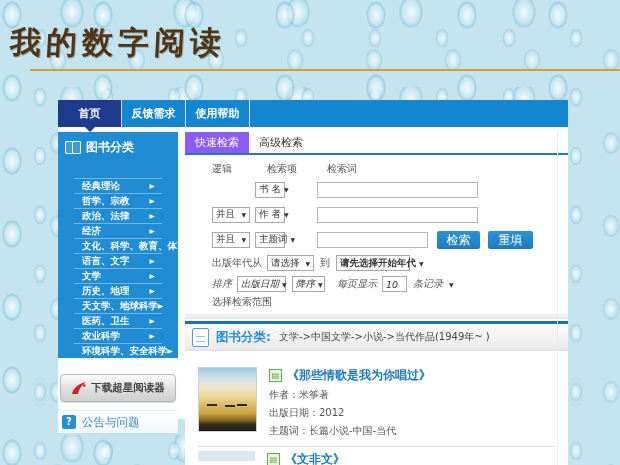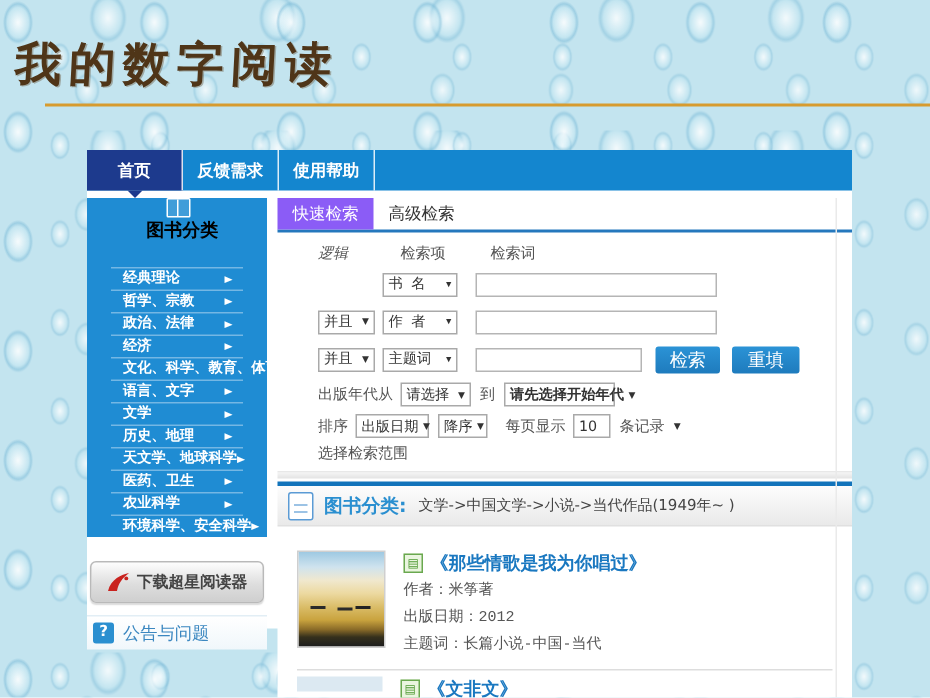--- a/index.html
+++ b/index.html
@@ -32,21 +32,21 @@
     border-right:1px solid rgba(255,255,255,.85);cursor:pointer;position:relative;}
   .nav-tab.active{background:#1d3a8d;}
   .nav-tab.active::after{content:"";position:absolute;left:50%;bottom:-5px;margin-left:-5px;
     border-left:5px solid transparent;border-right:5px solid transparent;border-top:5px solid #1d3a8d;}
 
   .panel-body{display:flex;margin-top:5px;}
 
   
   .sidebar{width:120px;flex:none;}
   .side-blue{background:#1f8cd3;}
-  .side-head{height:30px;display:flex;align-items:center;padding-left:7px;color:#000000;font-size:12px;font-weight:bold;flex-direction:column;}
+  .side-head{height:30px;display:flex;align-items:center;padding-left:7px;color:#ffffff;font-size:12px;font-weight:bold;}
   .book-ico{width:14px;height:11px;margin-right:5px;border:1px solid #fff;border-radius:1px;position:relative;background:rgba(255,255,255,.15);}
   .book-ico::after{content:"";position:absolute;left:6px;top:0;bottom:0;width:1px;background:#fff;}
   .cat-list{list-style:none;margin:16px;padding:0;}
   .cat-item{height:14px;line-height:14px;display:flex;align-items:center;justify-content:space-between;
     padding:0 7px 0 8px;color:#fff;font-size:9.5px;font-weight:bold;border-top:1px solid rgba(255,255,255,.38);cursor:pointer;white-space:nowrap;}
   .cat-item .tri{font-size:7px;color:#fff;transform:scaleY(.85);}
   .dl-btn{margin:7px 2px 0 2px;height:26px;border:1px solid #b9b9b9;border-radius:4px;
     background:linear-gradient(180deg,#fdfdfd,#dedede 55%,#cfcfcf);display:flex;align-items:center;justify-content:center;
     font-size:10.5px;font-weight:bold;color:#444;cursor:pointer;box-shadow:0 1px 1px rgba(0,0,0,.15);}
   .dl-btn svg{margin-right:4px;}
@@ -59,38 +59,38 @@
   
   .main{width:383px;margin-left:7px;flex:none;position:relative;background:#fff;}
   .v-divider{position:absolute;top:0;bottom:0;right:10px;width:1px;background:#eaeaea;}
   .stabs{display:flex;border-bottom:2px solid #2578bd;height:21px;}
   .stab{padding:0 10px;line-height:21px;font-size:11px;cursor:pointer;color:#333;}
   .stab.active{background:#8b5cf6;color:#fff;}
 
   .form{padding-top:6px;color:#555;}
   .hdr-row,.f-row{display:flex;align-items:center;padding-left:27px;font-size:10px;}
   .hdr-row{height:16px;}
-  .hdr-logic{width:55px;font-style:italic;}
+  .hdr-logic{width:55px;}
   .hdr-field{width:60px;}
   .f-row{height:25px;}
   .sel{display:inline-flex;align-items:center;justify-content:space-between;border:1px solid #a9a9a9;background:#fff;
     height:16px;padding:0 3px;font-size:9.5px;color:#333;cursor:pointer;box-sizing:border-box;white-space:nowrap;}
   .sel .arr{font-size:6px;color:#333;margin-left:3px;}
-  .w38{width:38px;}.w50{width:50px;font-family:Liberation Mono, monospace;}.w47{width:47px;}.w79{width:74px;font-weight:bold;}.w49{width:49px;}.w33{width:33px;}.w25{width:25px;gap:48px;}
+  .w38{width:38px;}.w50{width:30px;}.w47{width:47px;}.w79{width:74px;font-weight:bold;}.w49{width:49px;}.w33{width:33px;}.w25{width:25px;gap:48px;}
   .slot-logic{width:43px;display:inline-flex;}
   .slot-field{width:62px;display:inline-flex;}
   .txt{height:16px;border:1px solid #b5b5b5;box-sizing:border-box;padding:0 3px;font-size:10px;}
   .txt.long{width:161px;}
   .txt.short{width:111px;}
   .btn{height:18px;border:none;border-radius:2px;color:#fff;font-size:12px;cursor:pointer;
     background:linear-gradient(180deg,#2b93d6,#1e7bbd);text-align:center;}
   .btn.search{width:43px;margin-left:9px;}
   .btn.reset{width:45px;margin-left:8px;}
   .year-row{height:22px;}
-  .sort-row{height:20px;}
+  .sort-row{height:20px;font-style:italic;}
   .lbl{margin-right:5px;white-space:nowrap;}
   .scope-row{height:16px;display:flex;align-items:center;padding-left:27px;font-size:10px;color:#555;}
 
   .search-footer{height:4px;background:linear-gradient(180deg,#f5f5f5,#e3e3e3);border-top:1px solid #e8e8e8;margin-top:4px;}
   .blue-rule{height:3px;background:#1374bb;margin-top:2px;}
 
   .res-head{height:26px;display:flex;align-items:center;background:linear-gradient(180deg,#fdfdfd,#e9e9e9);border-bottom:1px solid #e0e0e0;}
   .doc-ico{width:15px;height:17px;border:1px solid #5b9bd5;background:#fff;margin:0 7px 0 7px;border-radius:2px;
     background-image:repeating-linear-gradient(180deg,transparent 0 4px,#9cc3e5 4px 5px);background-size:9px 100%;background-position:3px 3px;background-repeat:no-repeat;}
   .res-label{color:#2a8fd0;font-size:12.5px;font-weight:bold;margin-right:8px;}
@@ -99,21 +99,21 @@
   .book-list{padding:16px 0 0 13px;}
   .book-item{display:flex;}
   .thumb{width:57px;height:63px;flex:none;cursor:pointer;position:relative;border:1px solid #cfcfcf;
     background:linear-gradient(180deg,#9ec9e2 0%,#cfe3ee 16%,#f0e8ce 30%,#ecd9a0 44%,#dabd69 58%,#c9a33e 72%,#8a6b28 82%,#35301c 90%,#1d1d1d 100%);}
   .thumb::after{content:"";position:absolute;left:8px;top:36px;width:10px;height:2px;background:#2a2a2a;box-shadow:18px 1px 0 #2a2a2a,30px 0 0 #222;}
   .thumb.ghost{height:10px;border:none;background:#dce9f2;}
   .book-info{margin-left:12px;font-size:10px;color:#555;}
   .b-title-row{display:flex;align-items:center;}
   .read-ico{width:11px;height:11px;border:1px solid #6aa84f;background:#eaf5df;color:#4f9a33;font-size:8px;line-height:11px;text-align:center;margin-right:5px;}
   .b-title{color:#1a78c0;font-size:12px;font-weight:bold;cursor:pointer;}
-  .b-line{margin-top:4px;line-height:14px;font-family:Liberation Mono, monospace;}
+  .b-line{margin-top:4px;line-height:14px;}
   .item-divider{height:1px;background:#ddd;margin:8px 13px 4px 0;}
 </style>
 </head>
 <body>
 
 <div class="cal-title">我的数字阅读</div>
 <div class="gold-line"></div>
 
 <div class="panel">
 

